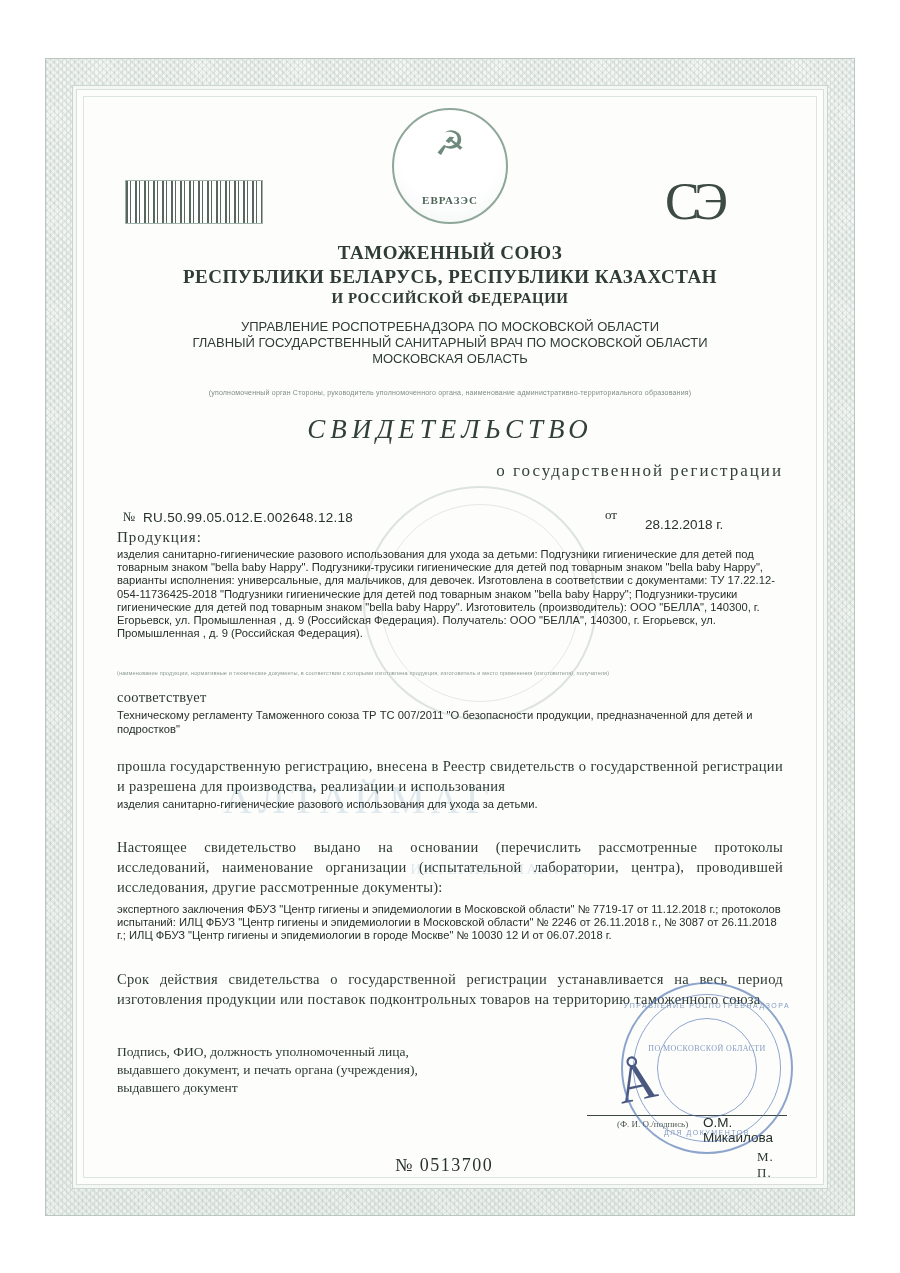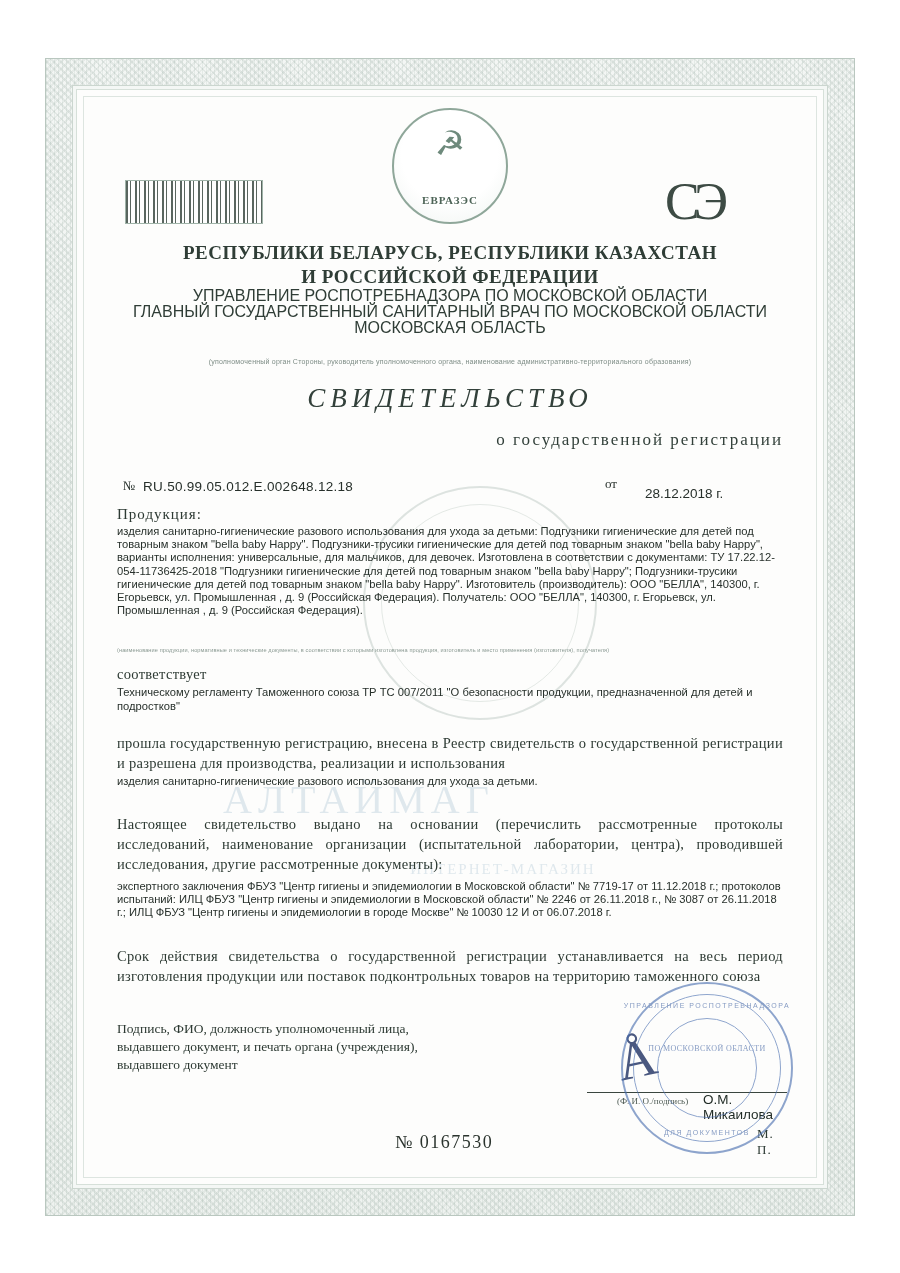--- a/index.html
+++ b/index.html
@@ -173,25 +173,26 @@
   
   .h-union {
     margin-top: 140px;
     text-align: center;
     font-family: "Liberation Serif", serif;
     font-weight: bold;
     color: #2f3d36;
   }
   .h-union .l1 { font-size: 19px; letter-spacing: .5px; }
   .h-union .l2 { font-size: 19px; letter-spacing: .5px; margin-top: 2px; }
-  .h-union .l3 { font-size: 19px; letter-spacing: .5px; margin-top: 2px; }
+  .h-union .l3 { font-size: 15px; letter-spacing: .5px; margin-top: 2px; }
 
   .h-org {
-    text-align: center;
-    font-size: 16px;
+    margin-top: 12px;
+    text-align: center;
+    font-size: 13px;
     line-height: 16px;
     color: #2f3d36;
     font-family: "Liberation Sans", sans-serif;
   }
 
   .tiny-caption {
     margin-top: 22px;
     text-align: center;
     font-size: 7px;
     color: #7d8c85;
@@ -247,21 +248,21 @@
   }
   .numrow .date {
     position: absolute;
     left: 528px;
     top: 10px;
     font-size: 13.5px;
   }
 
   
   .sec-label {
-    margin-top: 8px;
+    margin-top: 0;
     font-family: "Liberation Serif", serif;
     font-size: 15px;
     letter-spacing: 1px;
     color: #2d3a33;
   }
   .body-text {
     font-size: 11.2px;
     line-height: 13.2px;
     color: #27302b;
     text-align: left;
@@ -427,20 +428,21 @@
       <div class="emblem">
         <div class="bird">☭</div>
         <div class="label">ЕВРАЗЭС</div>
       </div>
 
       <div class="barcode"></div>
 
       <div class="eac-mark">СЭ</div>
 
       <div class="h-union">
+        <div class="l1">ТАМОЖЕННЫЙ СОЮЗ</div>
         <div class="l2">РЕСПУБЛИКИ БЕЛАРУСЬ, РЕСПУБЛИКИ КАЗАХСТАН</div>
         <div class="l3">И РОССИЙСКОЙ ФЕДЕРАЦИИ</div>
       </div>
 
       <div class="h-org">
         <div>УПРАВЛЕНИЕ РОСПОТРЕБНАДЗОРА ПО МОСКОВСКОЙ ОБЛАСТИ</div>
         <div>ГЛАВНЫЙ ГОСУДАРСТВЕННЫЙ САНИТАРНЫЙ ВРАЧ ПО МОСКОВСКОЙ ОБЛАСТИ</div>
         <div>МОСКОВСКАЯ ОБЛАСТЬ</div>
       </div>
 
@@ -477,21 +479,21 @@
           <div>выдавшего документ, и печать органа (учреждения),</div>
           <div>выдавшего документ</div>
         </div>
 
         <div class="autograph">Å</div>
         <div class="sig-line"></div>
         <div class="sig-fio-caption">(Ф. И. О./подпись)</div>
         <div class="sig-name">О.М. Микаилова</div>
         <div class="sig-mp">М. П.</div>
 
-        <div class="blank-number">№ 0167530</div>
+        <div class="blank-number">№ 0513700</div>
       </div>
 
     </div>
 
     <div class="stamp">
       <div class="st-top">УПРАВЛЕНИЕ РОСПОТРЕБНАДЗОРА</div>
       <div class="st-center">ПО МОСКОВСКОЙ ОБЛАСТИ</div>
       <div class="st-bottom">ДЛЯ ДОКУМЕНТОВ</div>
     </div>
 

